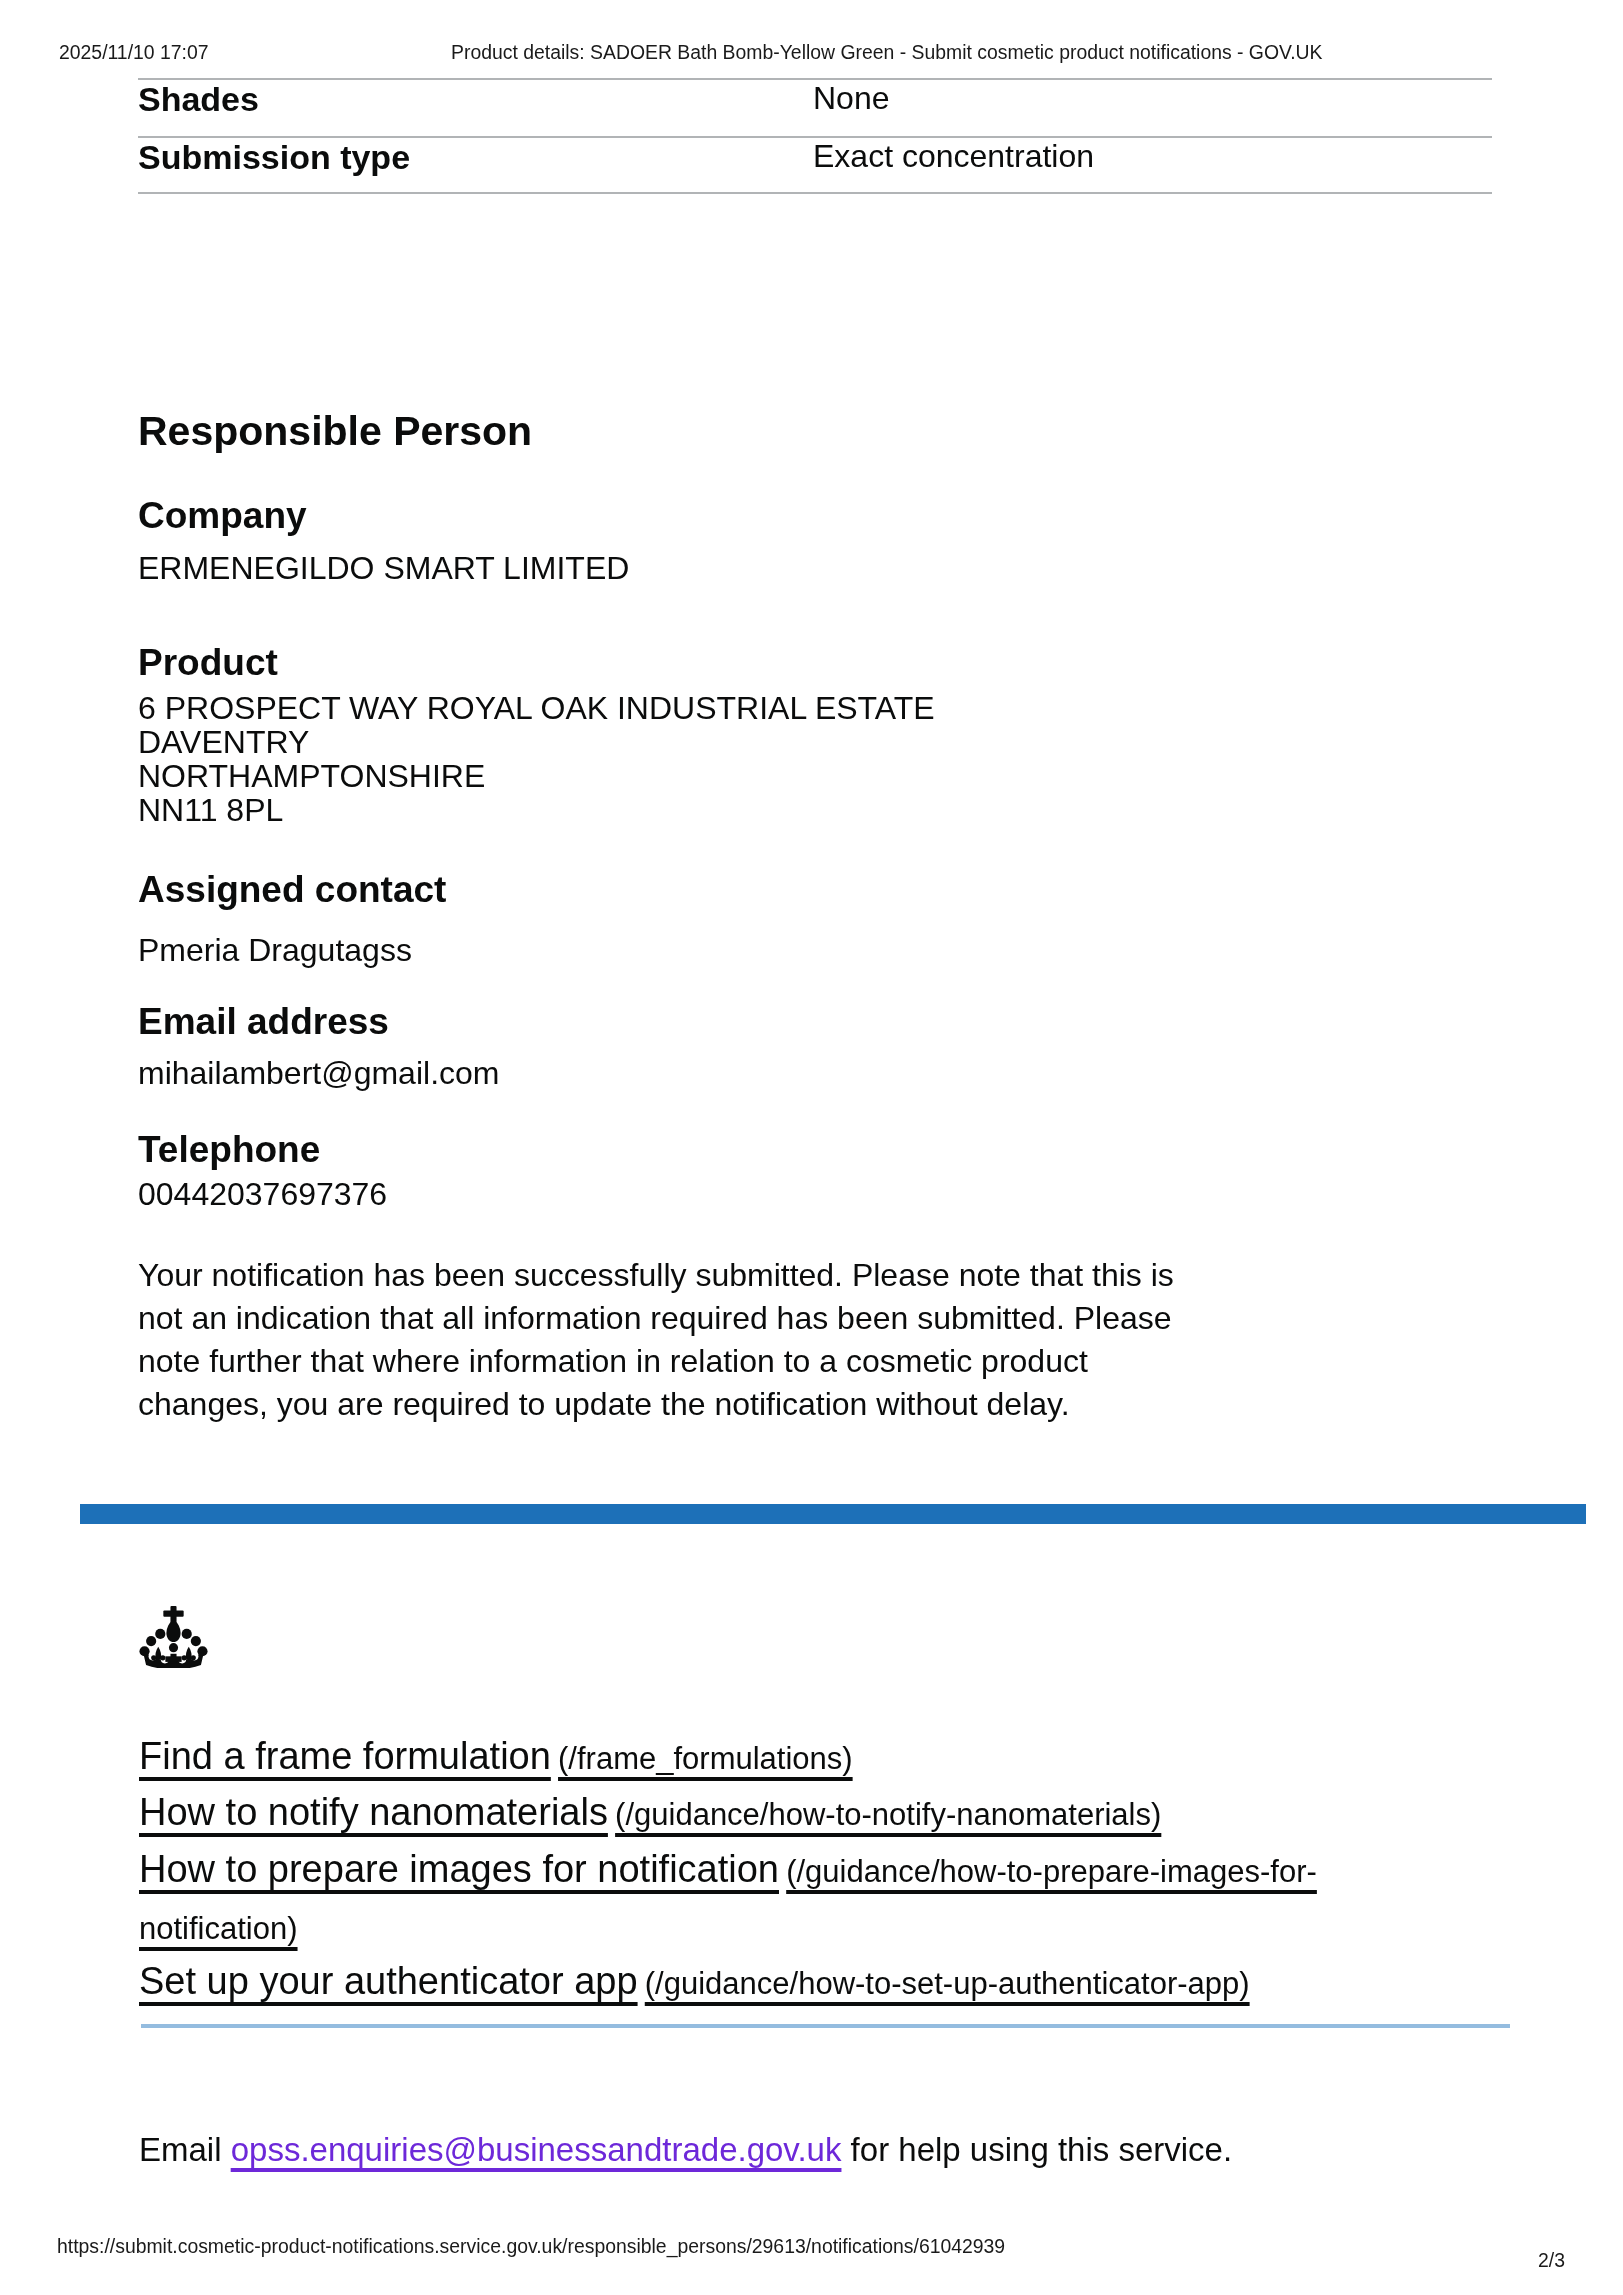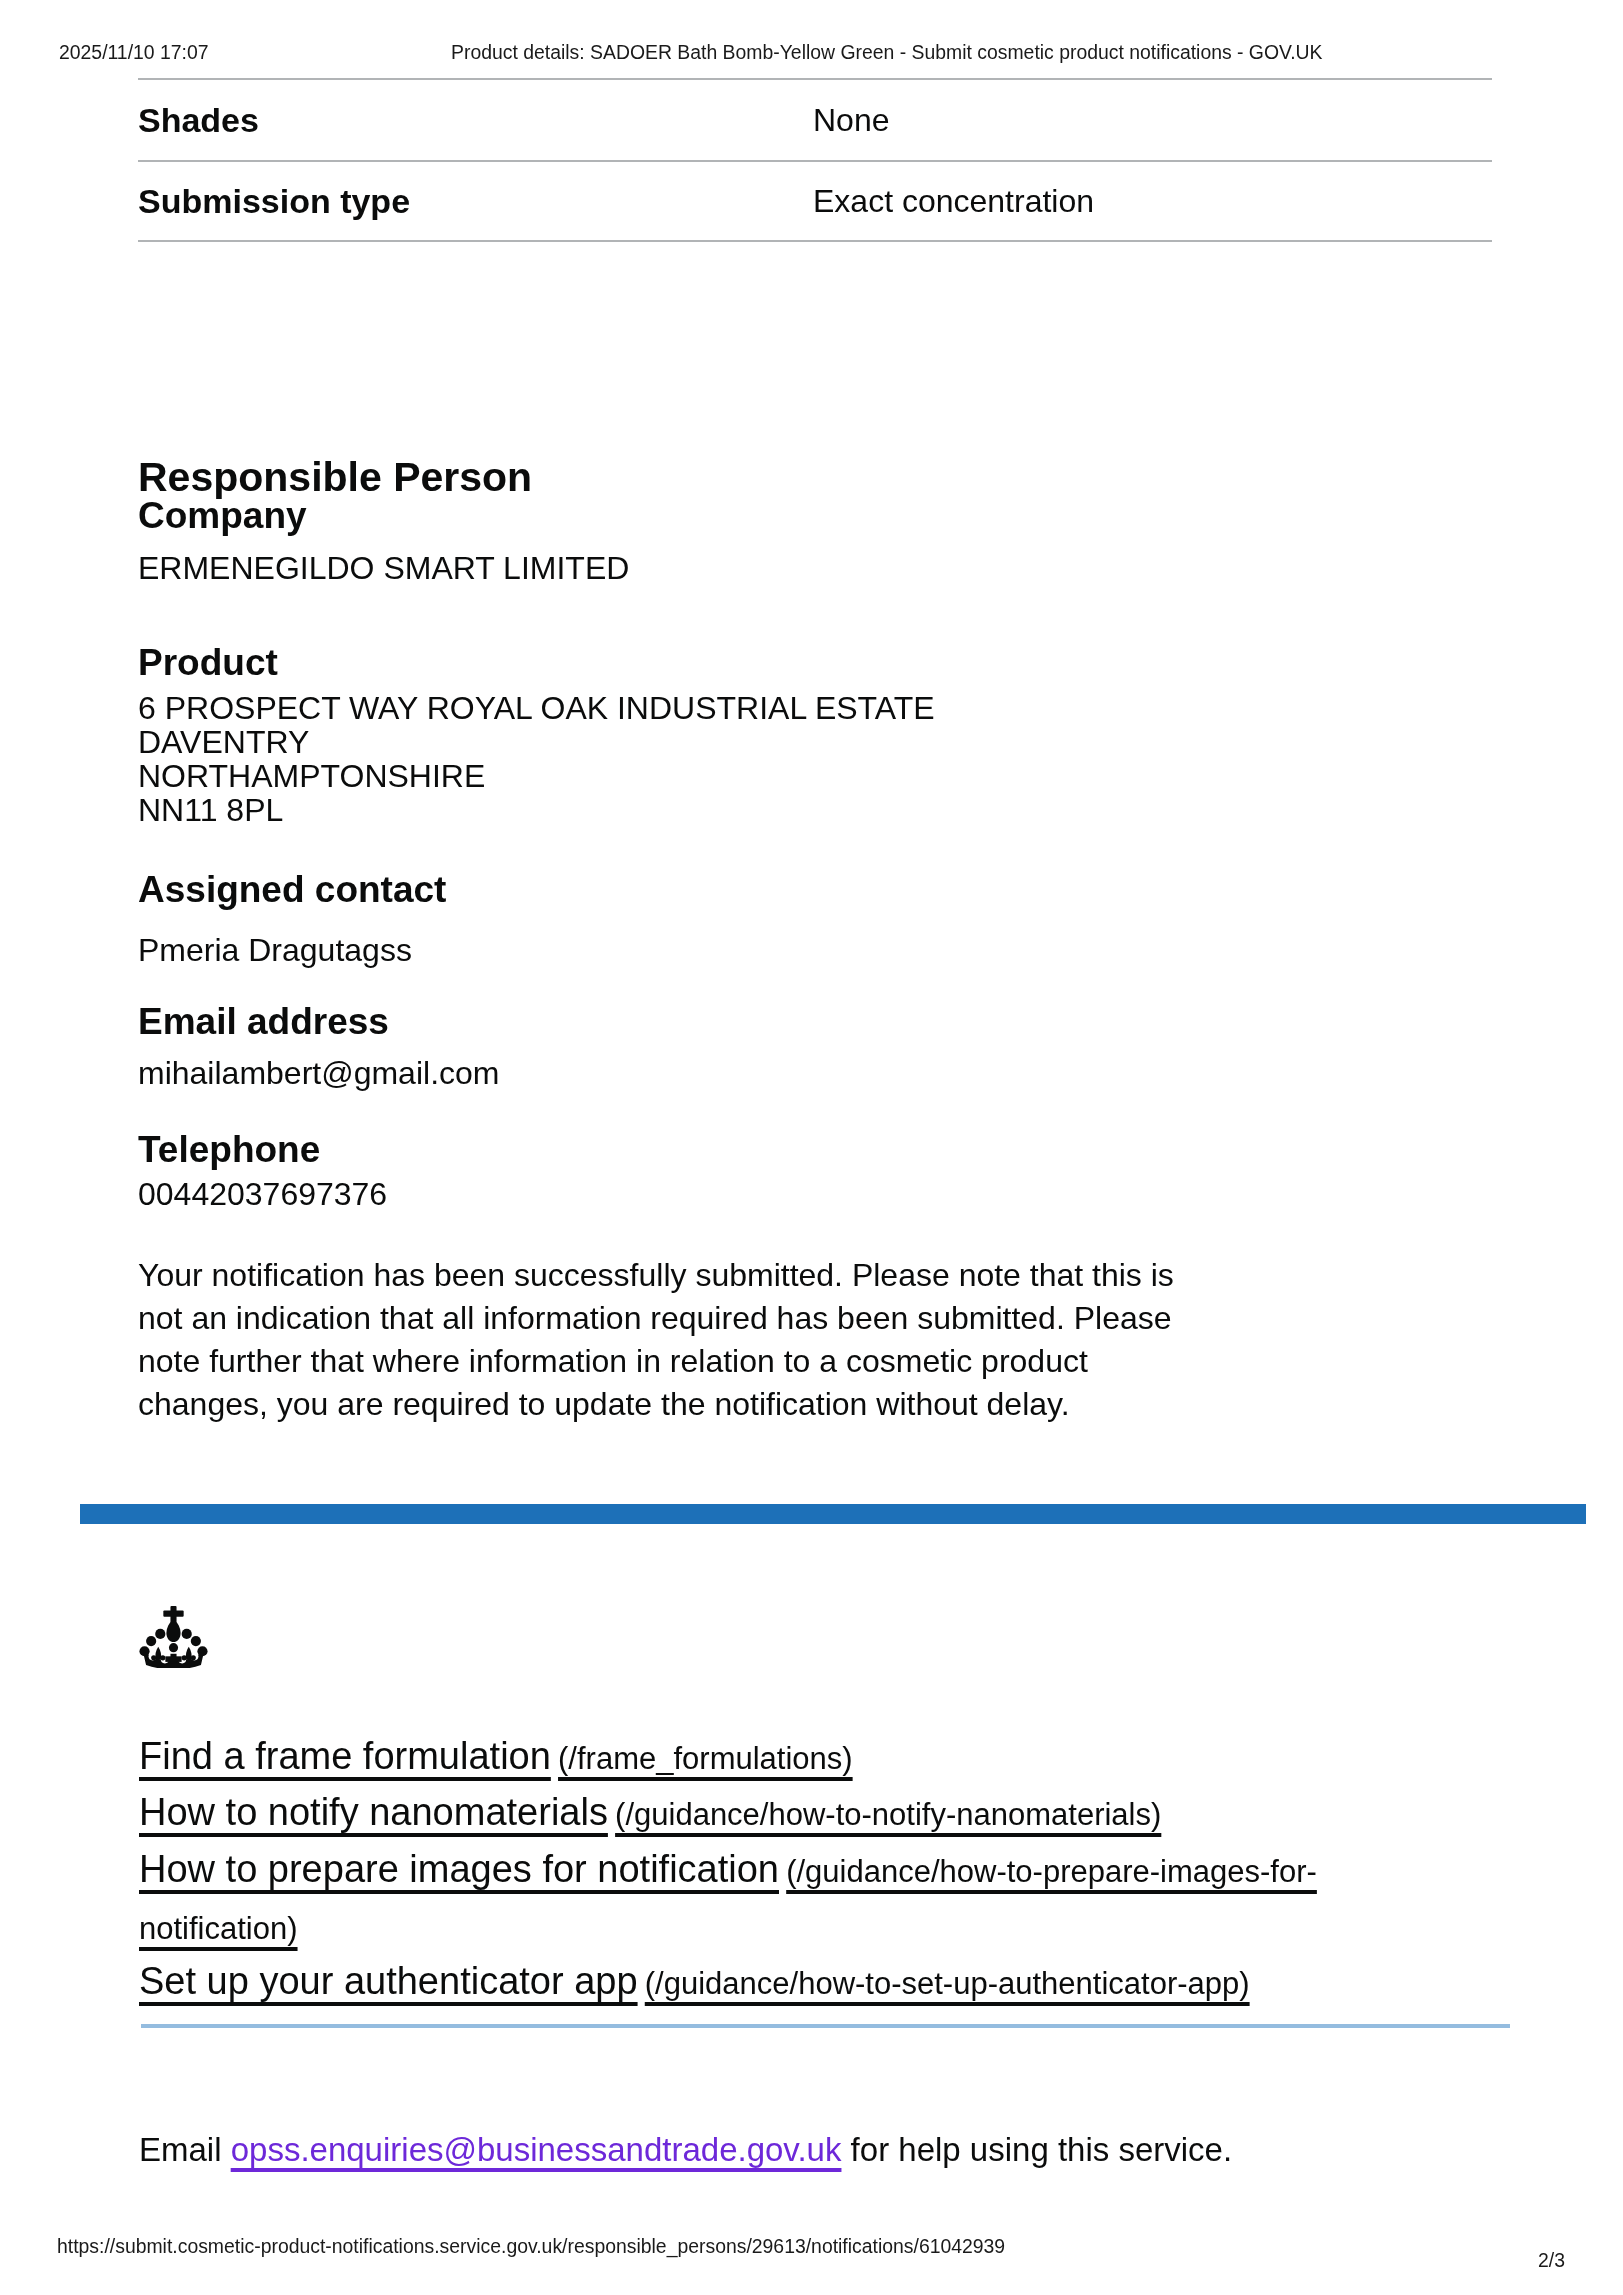--- a/index.html
+++ b/index.html
@@ -14,30 +14,30 @@
   
   .chrome-text { position: absolute; font-size: 19.4px; color: #1a1a1a; white-space: nowrap; }
   .chrome-date  { left: 59px; top: 41px; }
   .chrome-title { left: 451px; top: 41px; }
   .chrome-url   { left: 57px; top: 2235px; }
   .chrome-page  { right: 58px; top: 2235px; margin-top: 14px; }
 
   
   .details-table { position: absolute; left: 138px; top: 78px; width: 1354px; }
   .details-row {
-    display: flex; align-items: center;
-    height: 82px;
+    display: flex; 
+    height: 58px;
     border-top: 2.6px solid #b1b4b6;
   }
   .details-row:last-child { border-bottom: 2.6px solid #b1b4b6; }
   .details-label { width: 675px; font-size: 34px; font-weight: bold; }
   .details-value { font-size: 32px; }
 
   
-  .h2 { position: absolute; left: 138px; font-size: 41px; font-weight: bold; white-space: nowrap; margin-top: 46px; }
+  .h2 { position: absolute; left: 138px; font-size: 41px; font-weight: bold; white-space: nowrap; }
   .field-label { position: absolute; left: 138px; font-size: 37px; font-weight: bold; white-space: nowrap; }
   .field-value { position: absolute; left: 138px; font-size: 32px; line-height: 34px; white-space: pre-line; }
   .notice {
     position: absolute; left: 138px; top: 1254px;
     width: 1370px; font-size: 32px; line-height: 43px;
     white-space: pre-line;
   }
 
   
   .blue-bar { position: absolute; left: 80px; top: 1504px; width: 1506px; height: 20.4px; background: #1d70b8; }

